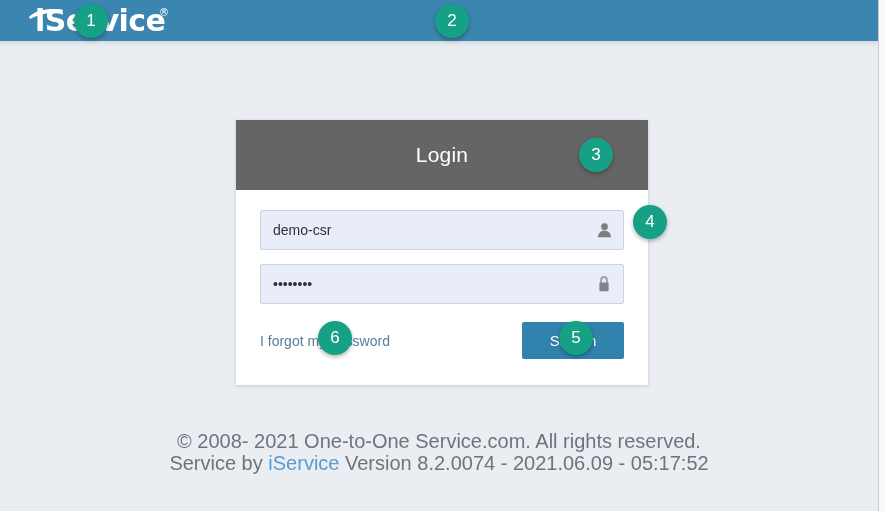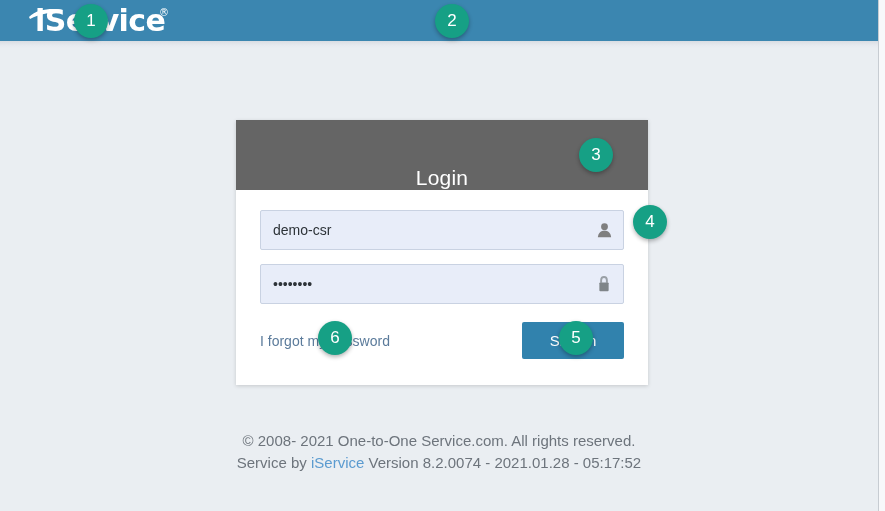--- a/index.html
+++ b/index.html
@@ -90,21 +90,21 @@
     left: 236px;
     top: 120px;
     width: 412px;
     background: #ffffff;
     box-shadow: 0 1px 4px rgba(0,0,0,0.16);
   }
   .card-header {
     height: 70px;
     background: #656565;
     display: flex;
-    align-items: flex-end;
+    align-items: center;
     justify-content: center;
   }
   .card-title {
     color: #ffffff;
     font-size: 21px;
     font-weight: normal;
     letter-spacing: 0.2px;
   }
   .card-body {
     padding: 20px 24px 26px 24px;
@@ -167,21 +167,21 @@
   }
 
   
   .footer {
     position: absolute;
     left: 0;
     top: 430px;
     width: 878px;
     text-align: center;
     color: #6d747c;
-    font-size: 15px;
+    font-size: 20px;
     line-height: 22px;
   }
   .footer a {
     color: #5b9bd0;
     text-decoration: none;
     cursor: pointer;
   }
 
   
   .scroll-edge {
@@ -259,21 +259,21 @@
         <a class="forgot-link">I forgot my password</a>
         <button class="signin-btn">Sign In</button>
       </div>
 
     </div>
   </div>
 
   <div class="footer">
     <div>© 2008- 2021 One-to-One Service.com. All rights reserved.</div>
     <div>
-      <span>Service by </span><a>iService</a><span> Version 8.2.0074 - 2021.01.28 - 05:17:52</span>
+      <span>Service by </span><a>iService</a><span> Version 8.2.0074 - 2021.06.09 - 05:17:52</span>
     </div>
   </div>
 
   <div class="scroll-edge"></div>
 
   <div class="badge" style="left:74px; top:4px;">1</div>
   <div class="badge" style="left:435px; top:4px;">2</div>
   <div class="badge" style="left:579px; top:138px;">3</div>
   <div class="badge" style="left:633px; top:205px;">4</div>
   <div class="badge" style="left:559px; top:321px;">5</div>

